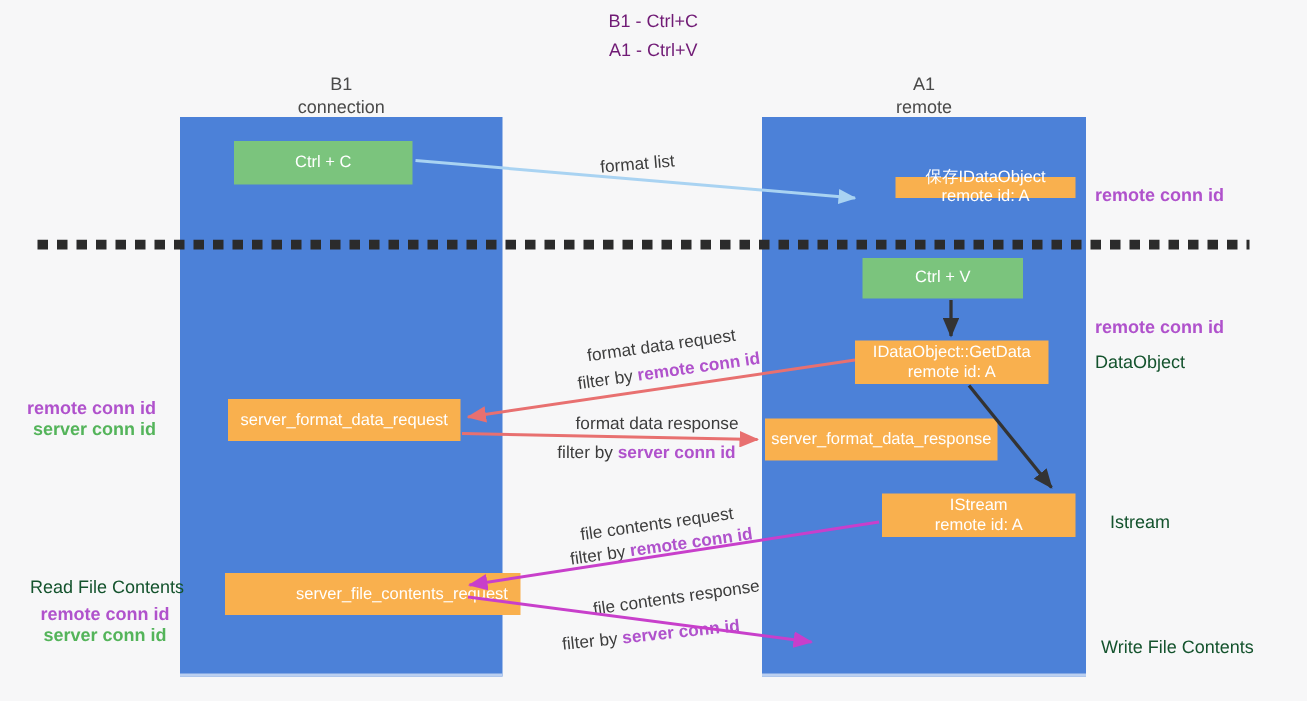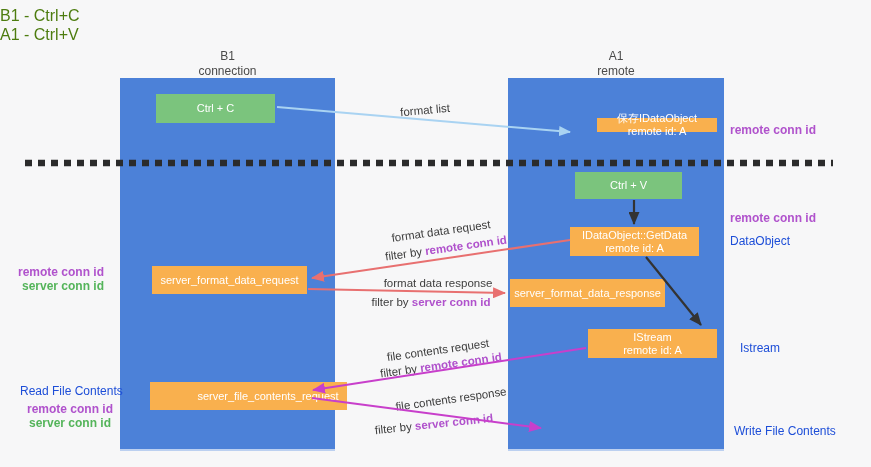--- a/index.html
+++ b/index.html
@@ -1,24 +1,24 @@
 <!DOCTYPE html>
 <html><head>
 <meta charset="utf-8">
 <style>
   html,body{margin:0;padding:0;background:#f7f7f8;font-family:"Liberation Sans",sans-serif;}
   #stage{position:relative;width:871px;height:467px;background:#f7f7f8;overflow:hidden;}
-  .title{position:absolute;left:0;width:100%;font-size:16px;color:#4d7c0f;z-index:3;}
+  .title{position:absolute;left:0;width:100%;text-align:center;font-size:12px;color:#701a75;z-index:3;}
   .colhead{position:absolute;text-align:center;font-size:12px;color:#4a4a4a;line-height:15px;z-index:3;}
   .col{position:absolute;background:#4c81d8;border-bottom:2px solid #bcd0f0;z-index:1;}
   .box{position:absolute;display:flex;flex-direction:column;align-items:center;justify-content:center;
        color:#fff;text-align:center;font-size:11px;line-height:13px;z-index:3;}
   .orange{background:#f9b04e;}
   .green{background:#7bc47d;}
-  .lbl{position:absolute;font-size:12px;color:#1d4ed8;white-space:nowrap;z-index:3;}
+  .lbl{position:absolute;font-size:12px;color:#14532d;white-space:nowrap;z-index:3;}
   .purple{color:#b052cc;font-weight:bold;}
   .greenlbl{color:#54b45a;font-weight:bold;}
   .edge{position:absolute;font-size:11.5px;color:#3d3d3d;white-space:nowrap;z-index:3;}
   .ralign{text-align:right;}
   .calign{text-align:center;}
   svg.overlay{position:absolute;left:0;top:0;z-index:4;pointer-events:none;}
 </style>
 </head>
 <body>
 

